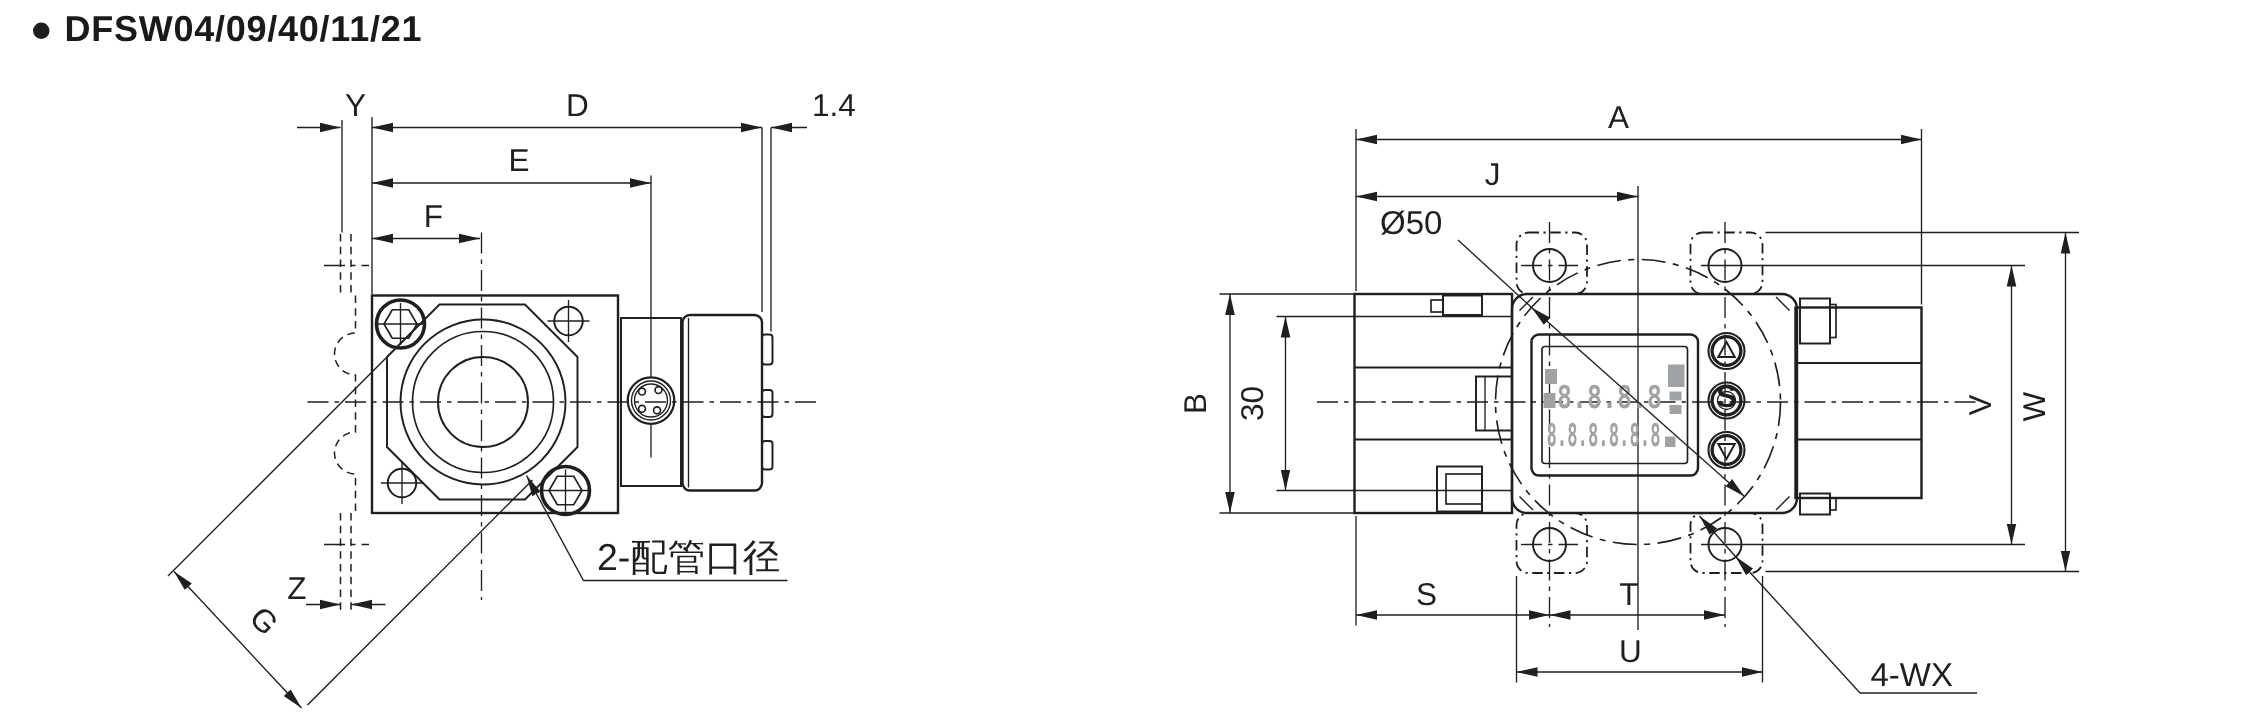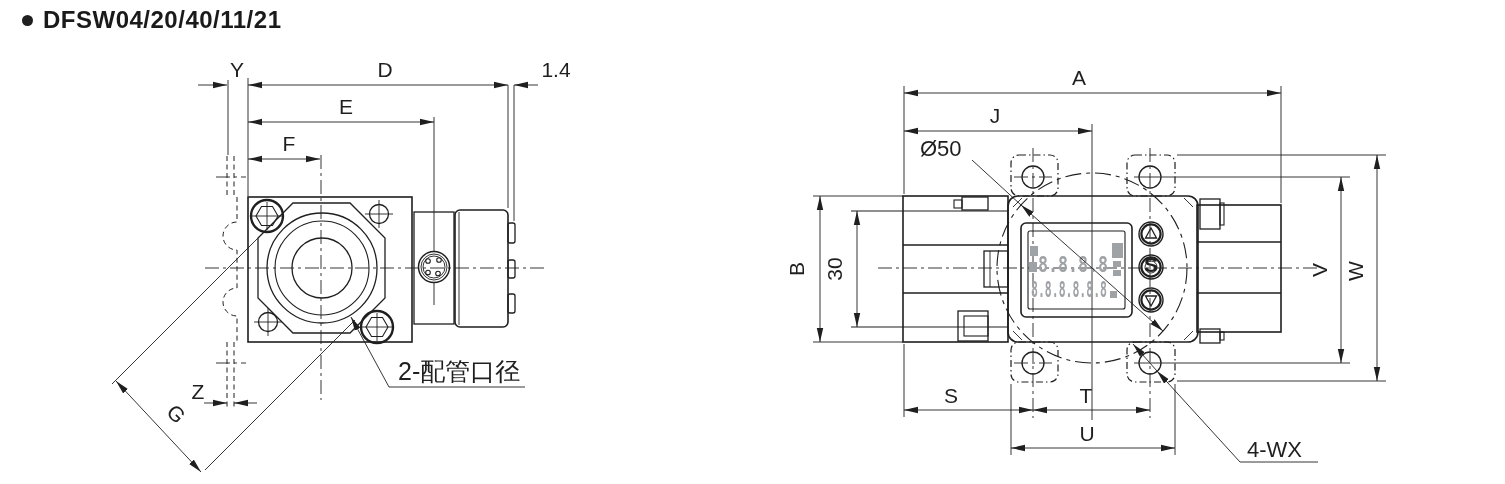--- a/index.html
+++ b/index.html
@@ -20,21 +20,21 @@
   .tab{stroke:#1f1f1f;stroke-width:1.2;fill:none;stroke-dasharray:7 3 1.5 3;}
   .gray{fill:#a0a3a6;}
 </style>
 </head>
 <body>
 
 <div class="stage">
 
   <div class="title-row">
     <span class="bullet"></span>
-    <span class="title-text">DFSW04/20/40/11/21</span>
+    <span class="title-text">DFSW04/09/40/11/21</span>
   </div>
 
   <svg width="1505" height="484" viewBox="0 0 1505 484">
     <defs>
       <marker id="ae" markerUnits="userSpaceOnUse" markerWidth="15" markerHeight="9" refX="14" refY="4.5" orient="auto">
         <path d="M14,4.5 L0,1.3 L0,7.7 Z" fill="#1f1f1f"></path>
       </marker>
       <marker id="as" markerUnits="userSpaceOnUse" markerWidth="15" markerHeight="9" refX="14" refY="4.5" orient="auto-start-reverse">
         <path d="M14,4.5 L0,1.3 L0,7.7 Z" fill="#1f1f1f"></path>
       </marker>

